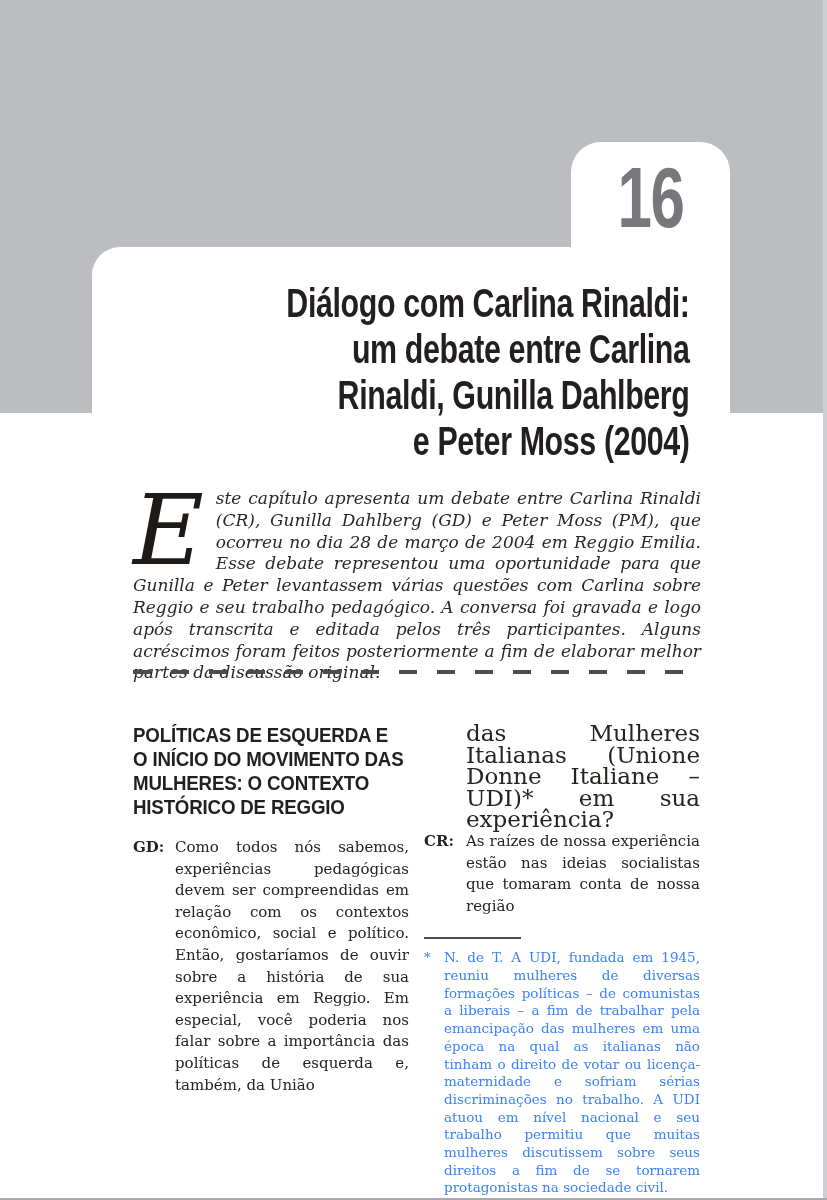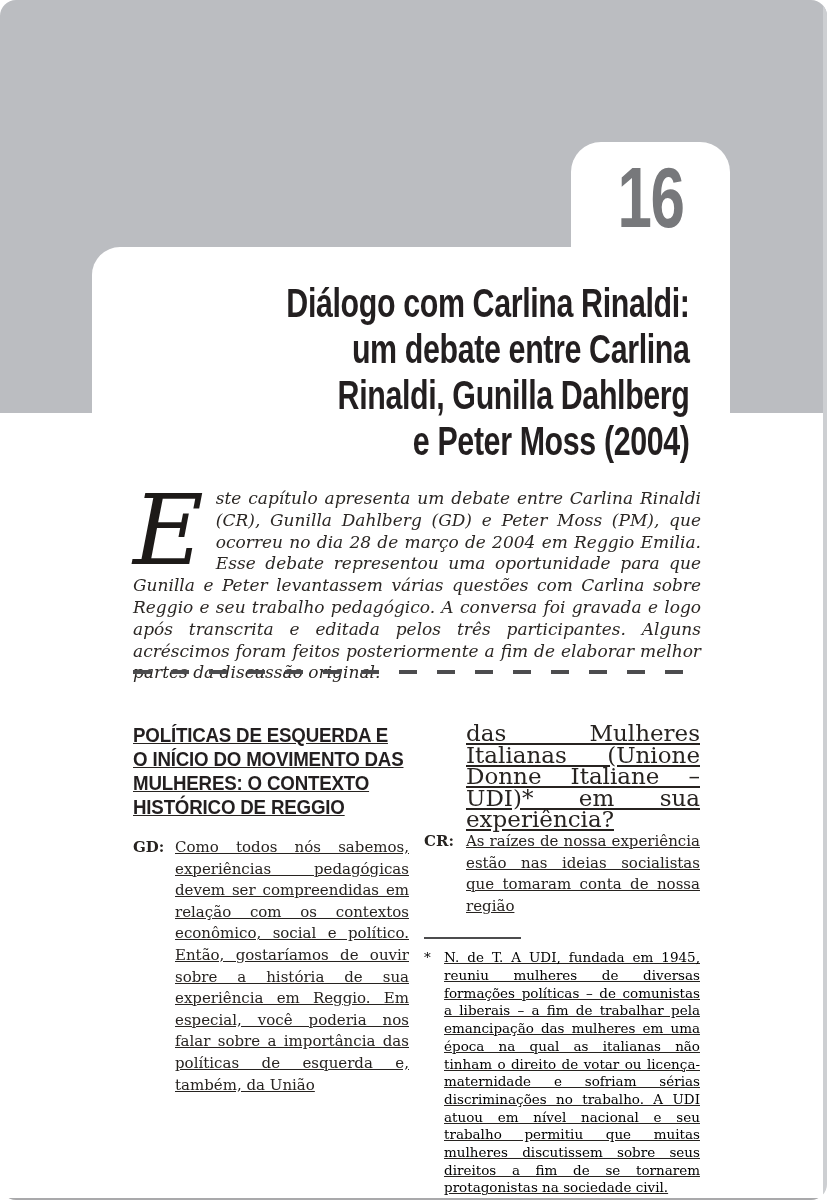--- a/index.html
+++ b/index.html
@@ -1,18 +1,18 @@
 <!DOCTYPE html>
 <html lang="pt"><head>
 <meta charset="utf-8">
 <style>
   html,body { margin:0; padding:0; background:#ffffff; }
   .page {
     position:relative; width:827px; height:1200px; background:#ffffff;
-    overflow:hidden; font-family:"DejaVu Serif", serif; color:#272320;border-radius:16px;
+    overflow:hidden; font-family:"DejaVu Serif", serif; color:#272320;
   }
   .gray-bg { position:absolute; left:0; top:0; width:827px; height:413px; background:#bbbdc1; }
   .right-edge { position:absolute; right:0; top:0; width:4px; height:1200px; background:#cdcfd2; }
   .bottom-edge { position:absolute; left:0; bottom:0; width:827px; height:2px; background:#a9a9ab; }
 
   .chapter-box {
     position:absolute; left:571px; top:142px; width:159px; height:271px;
     background:#ffffff; border-radius:30px 30px 0 0;
   }
   .chapter-number {
@@ -40,40 +40,40 @@
   .dropcap {
     float:left; font-style:italic; font-size:97px; line-height:74px;
     padding:6px 12px 0 0; color:#1d1a18;
   }
 
   .divider {
     position:absolute; left:133px; top:670px; width:566px; height:4px;
     background:repeating-linear-gradient(90deg,#4c4c4e 0 18px,transparent 18px 38px);
   }
 
-  .columns { position:absolute; left:133px; top:723px; width:567px; display:flex; gap:15px;text-decoration:underline; }
+  .columns { position:absolute; left:133px; top:723px; width:567px; display:flex; gap:15px; }
   .col { width:276px; }
 
   .section-heading {
     font-family:"Liberation Sans", sans-serif; font-weight:700;
     font-size:19.5px; line-height:24px; color:#231f20; letter-spacing:-.2px;
     transform:scaleX(.96); transform-origin:0 0; white-space:nowrap;
     margin:0 0 18px 0;
   }
   .speech {
     margin:0; font-size:15px; line-height:21.6px; text-align:justify;
     padding-left:42px; text-indent:-42px;
   }
   .speech .label { display:inline-block; width:42px; text-indent:0; font-weight:700; }
   .cont { margin:0; font-size:23px; line-height:21.6px; text-align:justify; padding-left:42px; }
 
   .footnote-rule { width:97px; height:2px; background:#4c4c4e; margin:20px 0 10px 0; }
   .footnote {
     margin:0; font-size:13.5px; line-height:17.7px; text-align:justify;
-    padding-left:20px; text-indent:-20px; color:#000000;
+    padding-left:20px; text-indent:-20px; color:#3b82f6;
   }
   .footnote .fn-marker { display:inline-block; width:20px; text-indent:0; }
 </style>
 </head>
 <body>
 
 <div class="page">
   <div class="gray-bg"></div>
   <div class="right-edge"></div>
   <div class="bottom-edge"></div>

